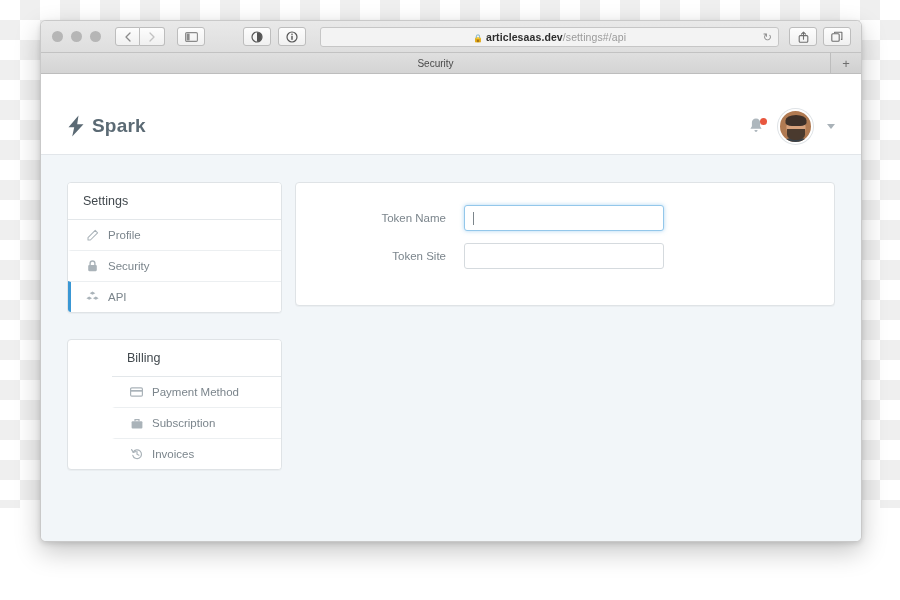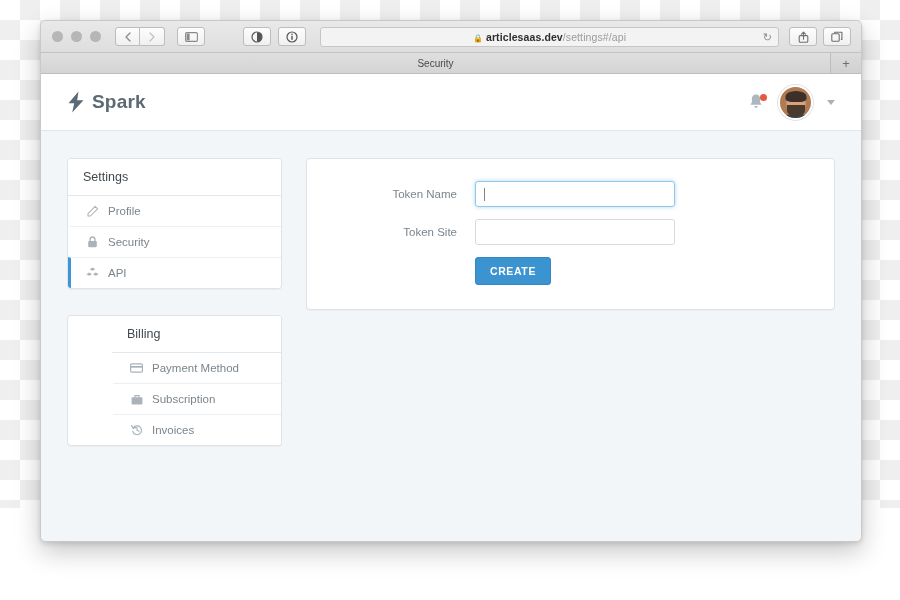--- a/index.html
+++ b/index.html
@@ -121,20 +121,21 @@
     display: flex; align-items: center; justify-content: center;
     font-size: 13px; color: #6e6e6e;
     background: linear-gradient(#dcdcdc,#d0d0d0);
   }
 
   
   .page {
     height: calc(100% - 53px);
     background: #f2f6f9;
     overflow: hidden;
+    margin-top: 24px;
   }
   .navbar {
     height: 57px;
     background: #ffffff;
     border-bottom: 1px solid #e2e6ea;
     display: flex;
     align-items: center;
     padding: 0 26px;
     box-sizing: border-box;
   }
@@ -194,21 +195,21 @@
   .caret {
     width: 0; height: 0;
     border-left: 4px solid transparent;
     border-right: 4px solid transparent;
     border-top: 5px solid #a9b2b8;
   }
 
   .content {
     display: flex;
     padding: 27px 26px 0 26px;
-    gap: 24px;
+    gap: 13px;
     box-sizing: border-box;
   }
   .sidebar { width: 215px; flex: 0 0 215px; }
 
   .card {
     background: #ffffff;
     border: 1px solid #dfe3e6;
     border-radius: 4px;
     box-shadow: 0 1px 1px rgba(0,0,0,0.035);
     overflow: hidden;
@@ -480,24 +481,20 @@
                 <div class="finput focused">
                   <span class="caretbar"></span>
                 </div>
               </div>
 
               <div class="frow">
                 <div class="flabel">Token Site</div>
                 <div class="finput"></div>
               </div>
 
-              <div class="actions">
-                <div class="spacer"></div>
-                <button class="btn-primary">CREATE</button>
-              </div>
 
             </div>
           </div>
         </div>
 
       </div>
     </div>
   </div>
 </div>
 

